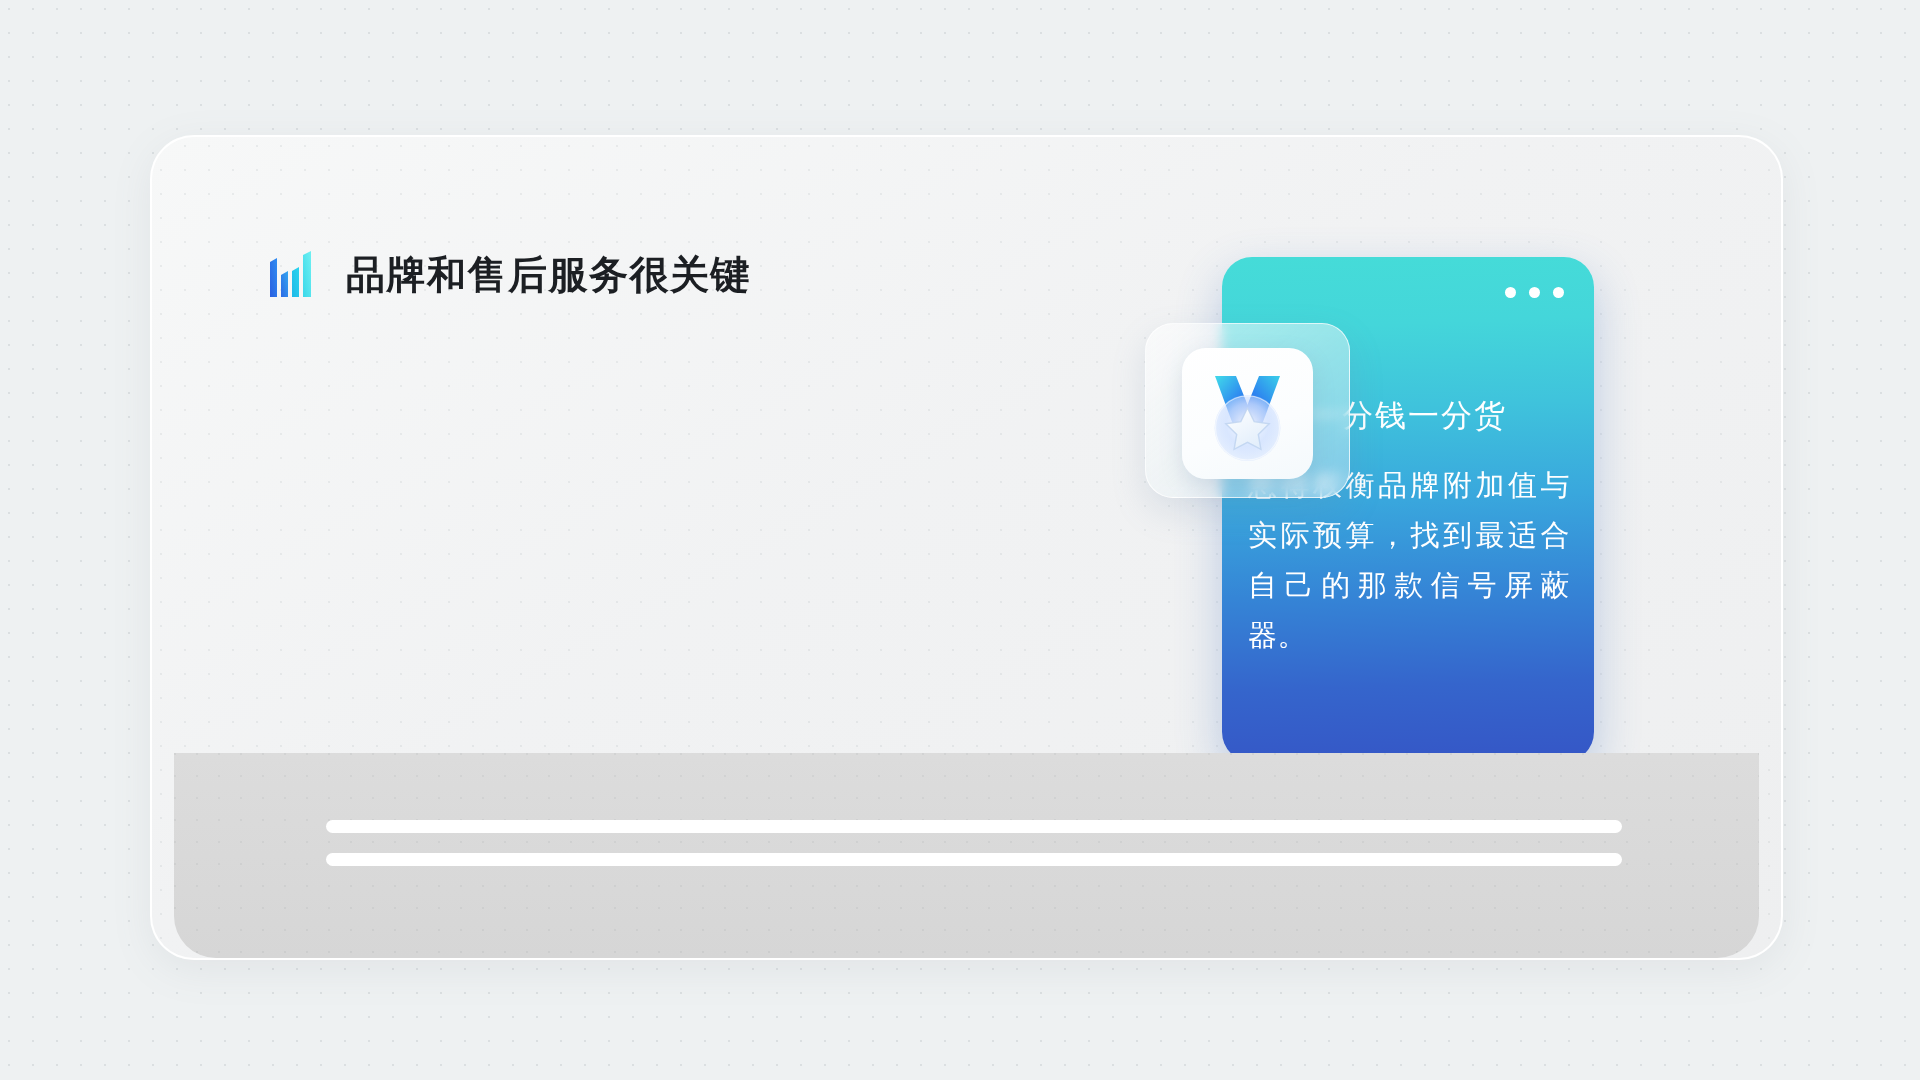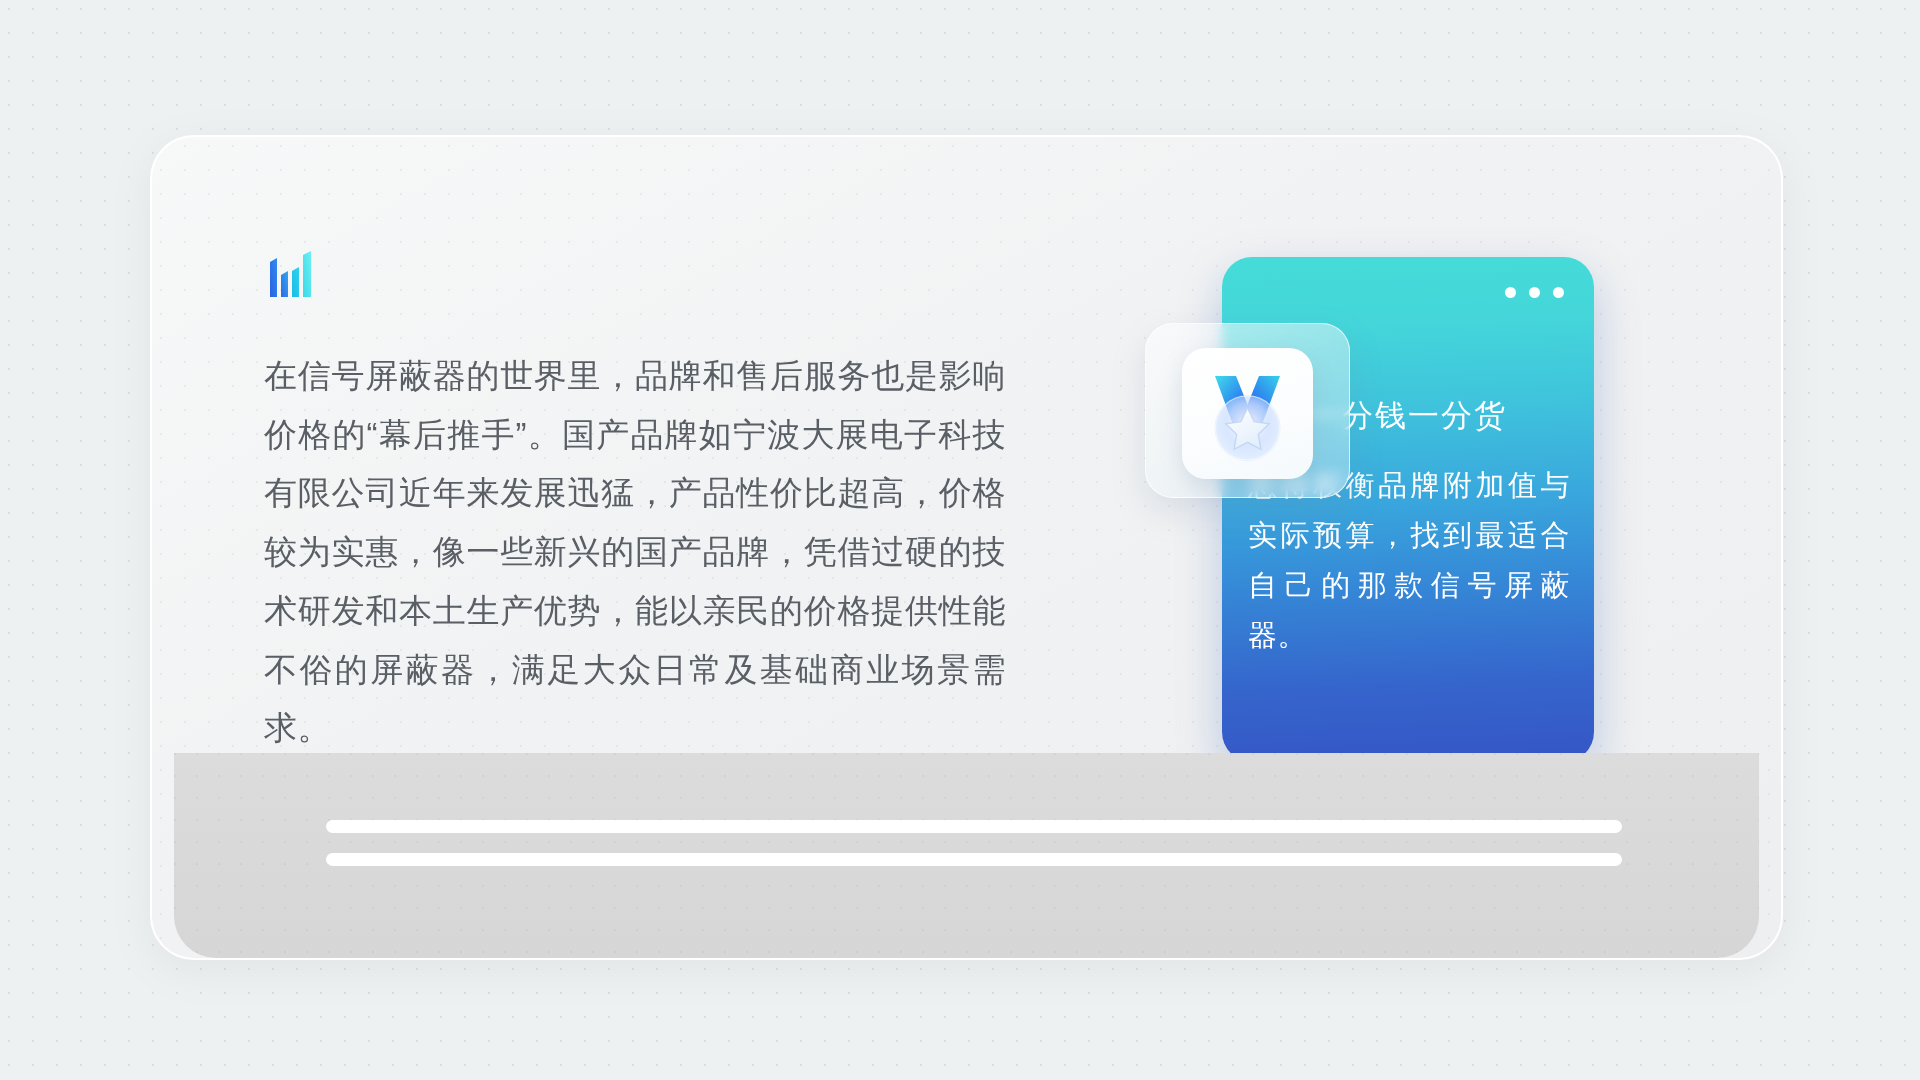--- a/index.html
+++ b/index.html
@@ -200,23 +200,23 @@
             <linearGradient id="barD" x1="0" y1="1" x2="1" y2="0">
               <stop offset="0%" stop-color="#3ad8ea"></stop>
               <stop offset="100%" stop-color="#6ff0f2"></stop>
             </linearGradient>
           </defs>
           <path d="M6,15 L13,11 L13,50 L6,50 Z" fill="url(#barA)"></path>
           <path d="M17,28 L24,24 L24,50 L17,50 Z" fill="url(#barB)"></path>
           <path d="M28,24 L35,20 L35,50 L28,50 Z" fill="url(#barC)"></path>
           <path d="M39,8 L47,4 L47,50 L39,50 Z" fill="url(#barD)"></path>
         </svg>
+        <div id="page-title">品牌和售后服务很关键</div>
       </div>
 
-      <div id="body-paragraph">在信号屏蔽器的世界里，品牌和售后服务也是影响价格的“幕后推手”。国产品牌如宁波大展电子科技有限公司近年来发展迅猛，产品性价比超高，价格较为实惠，像一些新兴的国产品牌，凭借过硬的技术研发和本土生产优势，能以亲民的价格提供性能不俗的屏蔽器，满足大众日常及基础商业场景需求。</div>
 
     </div>
 
     <div id="promo-card">
       <div id="promo-dots">
         <span></span>
         <span></span>
         <span></span>
       </div>
       <div id="promo-heading">一分钱一分货</div>

